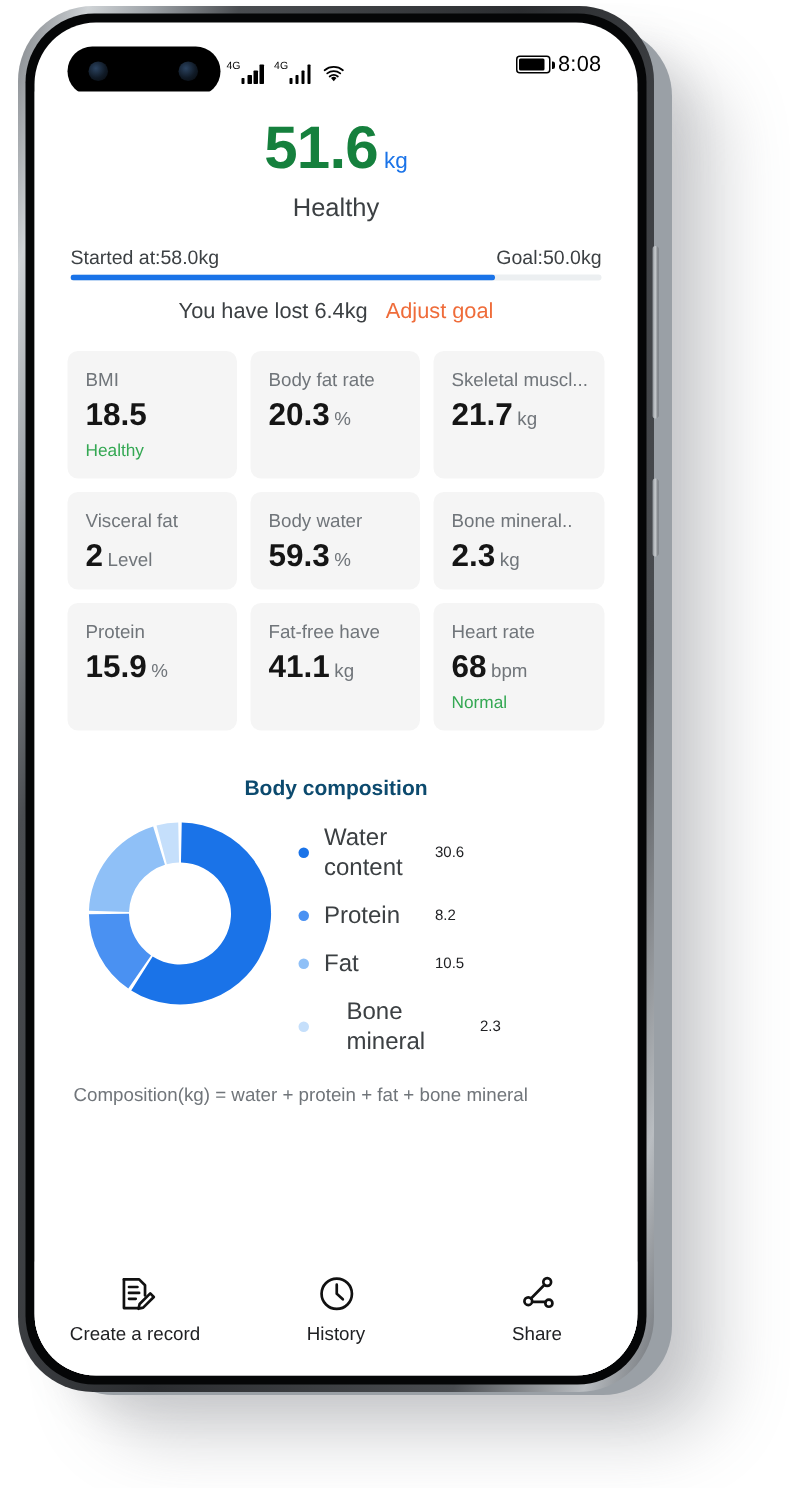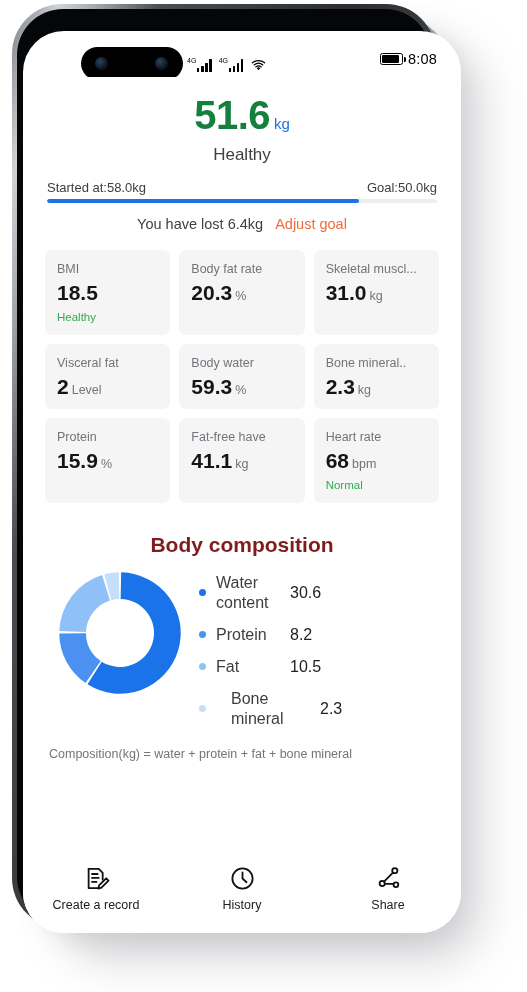--- a/index.html
+++ b/index.html
@@ -65,27 +65,26 @@
     border-radius: 2px;
     background: linear-gradient(90deg,#8a8f94,#c9cdd0 45%,#6d7176);
   }
   #volume-button { top: 160px; height: 115px; }
   #power-button  { top: 315px; height: 52px; }
 
   
   #screen {
     position: absolute;
     left: 11px;
-    top: 27px;
+    top: 11px;
     width: 402px;
     height: 902px;
     border-radius: 41px;
     background: #ffffff;
     overflow: hidden;
-    padding-left: 36px;
   }
 
   
   #status-bar {
     position: relative;
     height: 46px;
     width: 100%;
   }
   #camera-cutout {
     position: absolute;
@@ -289,23 +288,23 @@
   .metric-note {
     margin-top: 8px;
     font-size: 11.5px;
     color: #34a853;
   }
 
   
   #composition-section { margin-top: 30px; }
   #composition-title {
     text-align: center;
-    font-size: 21px;
+    font-size: 14px;
     font-weight: bold;
-    color: #7f1d1d;
+    color: #0c4a6e;
   }
   #composition-body {
     margin-top: 10px;
     display: flex;
     align-items: flex-start;
     padding: 0 22px;
   }
   #donut-wrap {
     width: 150px;
     flex: 0 0 150px;
@@ -332,21 +331,21 @@
     margin-right: 10px;
   }
   .legend-label {
     flex: 1;
     font-size: 16px;
     color: #3c4043;
     line-height: 1.25;
     max-width: 74px;
   }
   .legend-value {
-    font-size: 16px;
+    font-size: 10px;
     color: #202124;
     width: 46px;
     text-align: left;
   }
   #composition-footnote {
     margin: 16px 26px 8px 26px;
     font-size: 12.5px;
     color: #70757a;
     line-height: 1.45;
   }
@@ -465,21 +464,21 @@
           <div class="metric-card">
             <div class="metric-label">Body fat rate</div>
             <div class="metric-value-row">
               <span class="metric-value">20.3</span>
               <span class="metric-unit">%</span>
             </div>
           </div>
           <div class="metric-card">
             <div class="metric-label">Skeletal muscl...</div>
             <div class="metric-value-row">
-              <span class="metric-value">31.0</span>
+              <span class="metric-value">21.7</span>
               <span class="metric-unit">kg</span>
             </div>
           </div>
           <div class="metric-card">
             <div class="metric-label">Visceral fat</div>
             <div class="metric-value-row">
               <span class="metric-value">2</span>
               <span class="metric-unit">Level</span>
             </div>
           </div>

